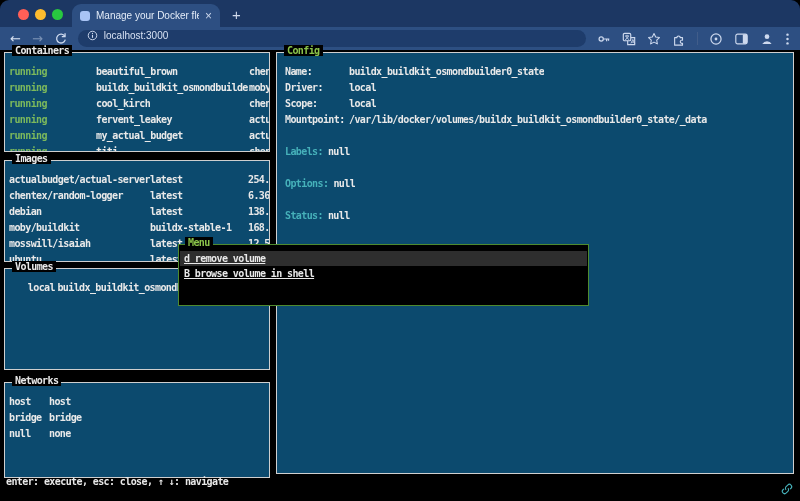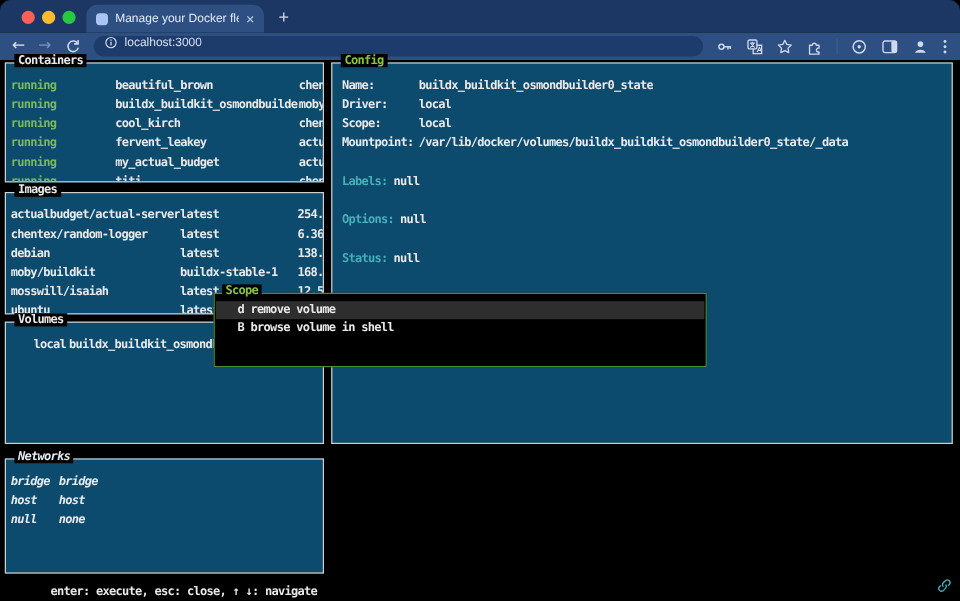--- a/index.html
+++ b/index.html
@@ -43,24 +43,24 @@
   .v-driver{width:32px;}
   .n-driver{width:40px;}
   .cfg-label{width:64px;}
   .cfg-label.cyan{color:var(--cyan,#46b1ba);width:auto;margin-right:5px;}
   .spacer{height:16px;}
   
   .menu{position:absolute;left:178px;top:194px;width:411px;height:62px;background:#000;
         border:1px solid var(--menu-border,#4f8b2f);box-sizing:border-box;z-index:5;}
   .menu-title{position:absolute;top:-8px;left:6px;background:#000;padding:0 3px;color:var(--accent-green,#8bc34a);}
   .menu-items{position:absolute;left:1px;right:1px;top:6px;}
-  .menu-item{height:15px;line-height:15px;padding-left:18px;white-space:nowrap;overflow:hidden;}
+  .menu-item{height:15px;line-height:15px;padding-left:4px;white-space:nowrap;overflow:hidden;text-decoration:underline;}
   .menu-item.selected{background:var(--selected-row-bg,#2e2e2e);}
   
-  .statusbar{position:absolute;left:6px;bottom:0;height:15px;line-height:15px;white-space:nowrap;margin-left:36px;}
+  .statusbar{position:absolute;left:6px;bottom:12px;height:15px;line-height:15px;white-space:nowrap;}
   .link-icon{position:absolute;right:7px;bottom:4px;color:var(--cyan,#46b1ba);}
 </style>
 </head>
 <body>
 
 <div class="window">
 
   <div class="tabstrip">
     <div class="traffic t-red"></div>
     <div class="traffic t-yellow"></div>
@@ -170,47 +170,47 @@
       </div>
     </div>
 
     <div class="panel" style="left:4px;top:218px;width:266px;height:102px;text-align:center;">
       <div class="panel-title">Volumes</div>
       <div class="panel-body">
         <div class="row"><span class="v-driver">local</span><span>buildx_buildkit_osmondbuilder0_state</span></div>
       </div>
     </div>
 
-    <div class="panel" style="left:4px;top:332px;width:266px;height:96px;font-style:italic;">
+    <div class="panel" style="left:4px;top:332px;width:266px;height:96px;">
       <div class="panel-title">Networks</div>
       <div class="panel-body">
+        <div class="row"><span class="n-driver">host</span><span>host</span></div>
         <div class="row"><span class="n-driver">bridge</span><span>bridge</span></div>
-        <div class="row"><span class="n-driver">host</span><span>host</span></div>
         <div class="row"><span class="n-driver">null</span><span>none</span></div>
       </div>
     </div>
 
-    <div class="panel" style="left:276px;top:2px;width:518px;height:318px;">
+    <div class="panel" style="left:276px;top:2px;width:518px;height:422px;">
       <div class="panel-title green">Config</div>
       <div class="panel-body" style="padding-left:8px;">
         <div class="row"><span class="cfg-label">Name:</span><span>buildx_buildkit_osmondbuilder0_state</span></div>
         <div class="row"><span class="cfg-label">Driver:</span><span>local</span></div>
         <div class="row"><span class="cfg-label">Scope:</span><span>local</span></div>
         <div class="row"><span class="cfg-label">Mountpoint:</span><span>/var/lib/docker/volumes/buildx_buildkit_osmondbuilder0_state/_data</span></div>
         <div class="spacer"></div>
         <div class="row"><span class="cfg-label cyan">Labels:</span><span>null</span></div>
         <div class="spacer"></div>
         <div class="row"><span class="cfg-label cyan">Options:</span><span>null</span></div>
         <div class="spacer"></div>
         <div class="row"><span class="cfg-label cyan">Status:</span><span>null</span></div>
       </div>
     </div>
 
     <div class="menu">
-      <div class="menu-title">Scope</div>
+      <div class="menu-title">Menu</div>
       <div class="menu-items">
         <div class="menu-item selected">d remove volume</div>
         <div class="menu-item">B browse volume in shell</div>
       </div>
     </div>
 
     <div class="statusbar">enter: execute, esc: close, ↑ ↓: navigate</div>
     <span class="link-icon">
       <svg width="12" height="12" viewBox="0 0 16 16">
           <path d="M6.8 9.2 a3 3 0 0 1 0-4.3 L9 2.7 a3 3 0 0 1 4.3 4.3 l-1.2 1.2" fill="none" stroke="currentColor" stroke-width="1.5"></path>

